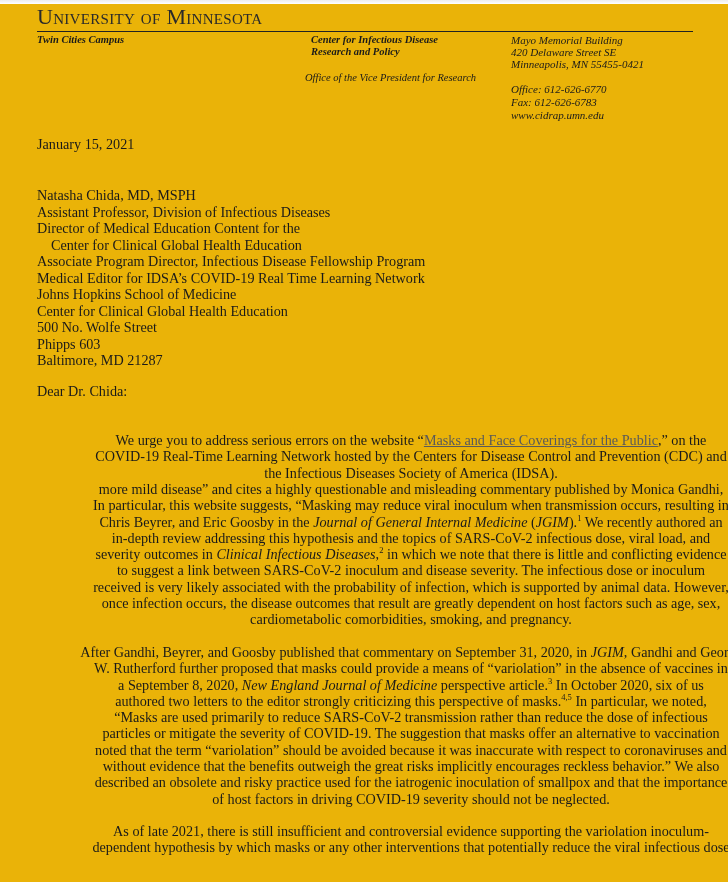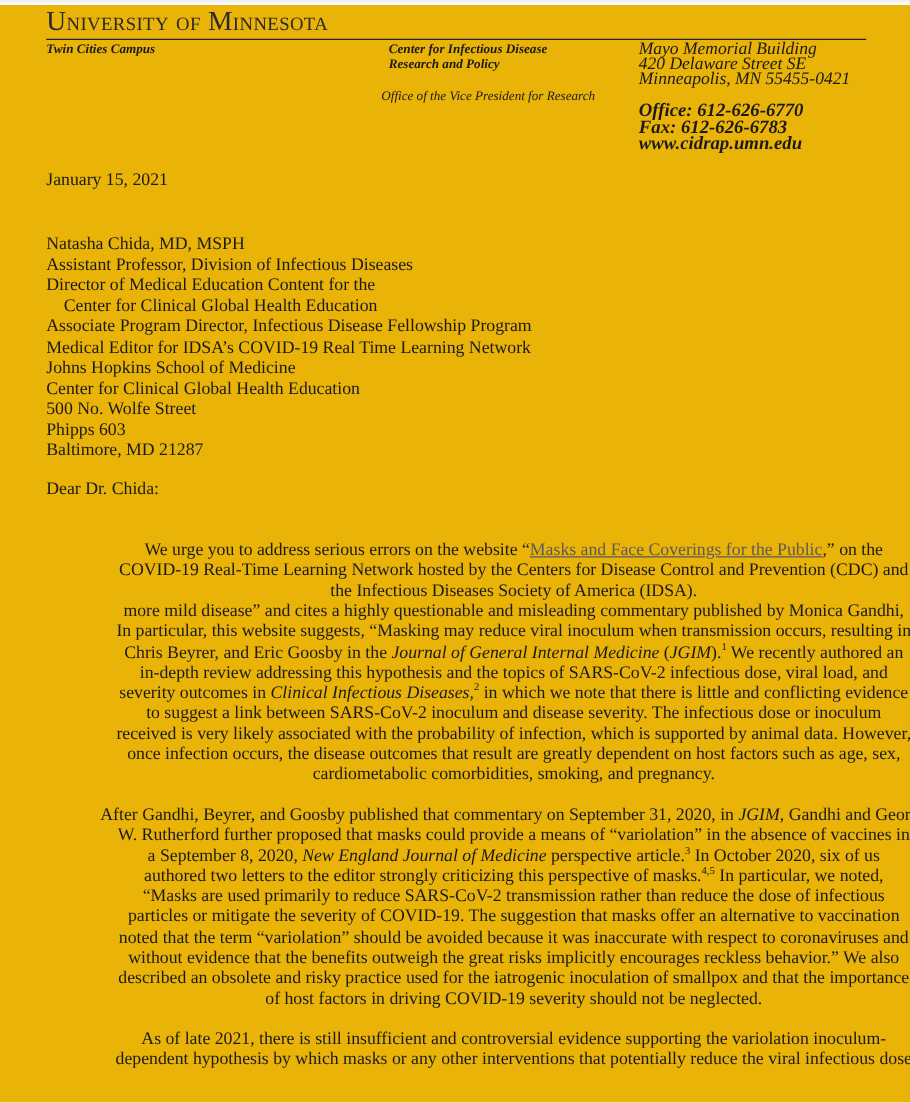--- a/index.html
+++ b/index.html
@@ -24,26 +24,26 @@
       font-weight: bold; font-style: italic; white-space: nowrap;
     }
     .center {
       position: absolute; left: 311px; top: 34px; font-size: 10.5px; line-height: 12px;
       font-weight: bold; font-style: italic; white-space: nowrap;
     }
     .office-vp {
       position: absolute; left: 305px; top: 72px; font-size: 10.5px; font-style: italic; white-space: nowrap;
     }
     .addr {
-      position: absolute; left: 511px; top: 34px; font-size: 14px; line-height: 12px;
+      position: absolute; left: 511px; top: 34px; font-size: 11px; line-height: 12px;
       font-style: italic; white-space: nowrap;
     }
     .contact {
-      position: absolute; left: 511px; top: 83px; font-size: 15px; line-height: 13px;
-      font-style: italic; white-space: nowrap; font-weight: bold;
+      position: absolute; left: 511px; top: 83px; font-size: 11px; line-height: 13px;
+      font-style: italic; white-space: nowrap;
     }
 
     .body-text { font-size: 14.2px; line-height: 16.3px; }
     .date { position: absolute; left: 37px; top: 136px; white-space: nowrap; }
     .recipient { position: absolute; left: 37px; top: 187px; white-space: nowrap; }
     .recipient div { height: 16.5px; }
     .recipient .indent { padding-left: 14px; }
     .salutation { position: absolute; left: 37px; top: 383px; white-space: nowrap; }
 
     .para { position: absolute; left: 37px; width: 692px; text-align: center; margin-left: 28px; }

